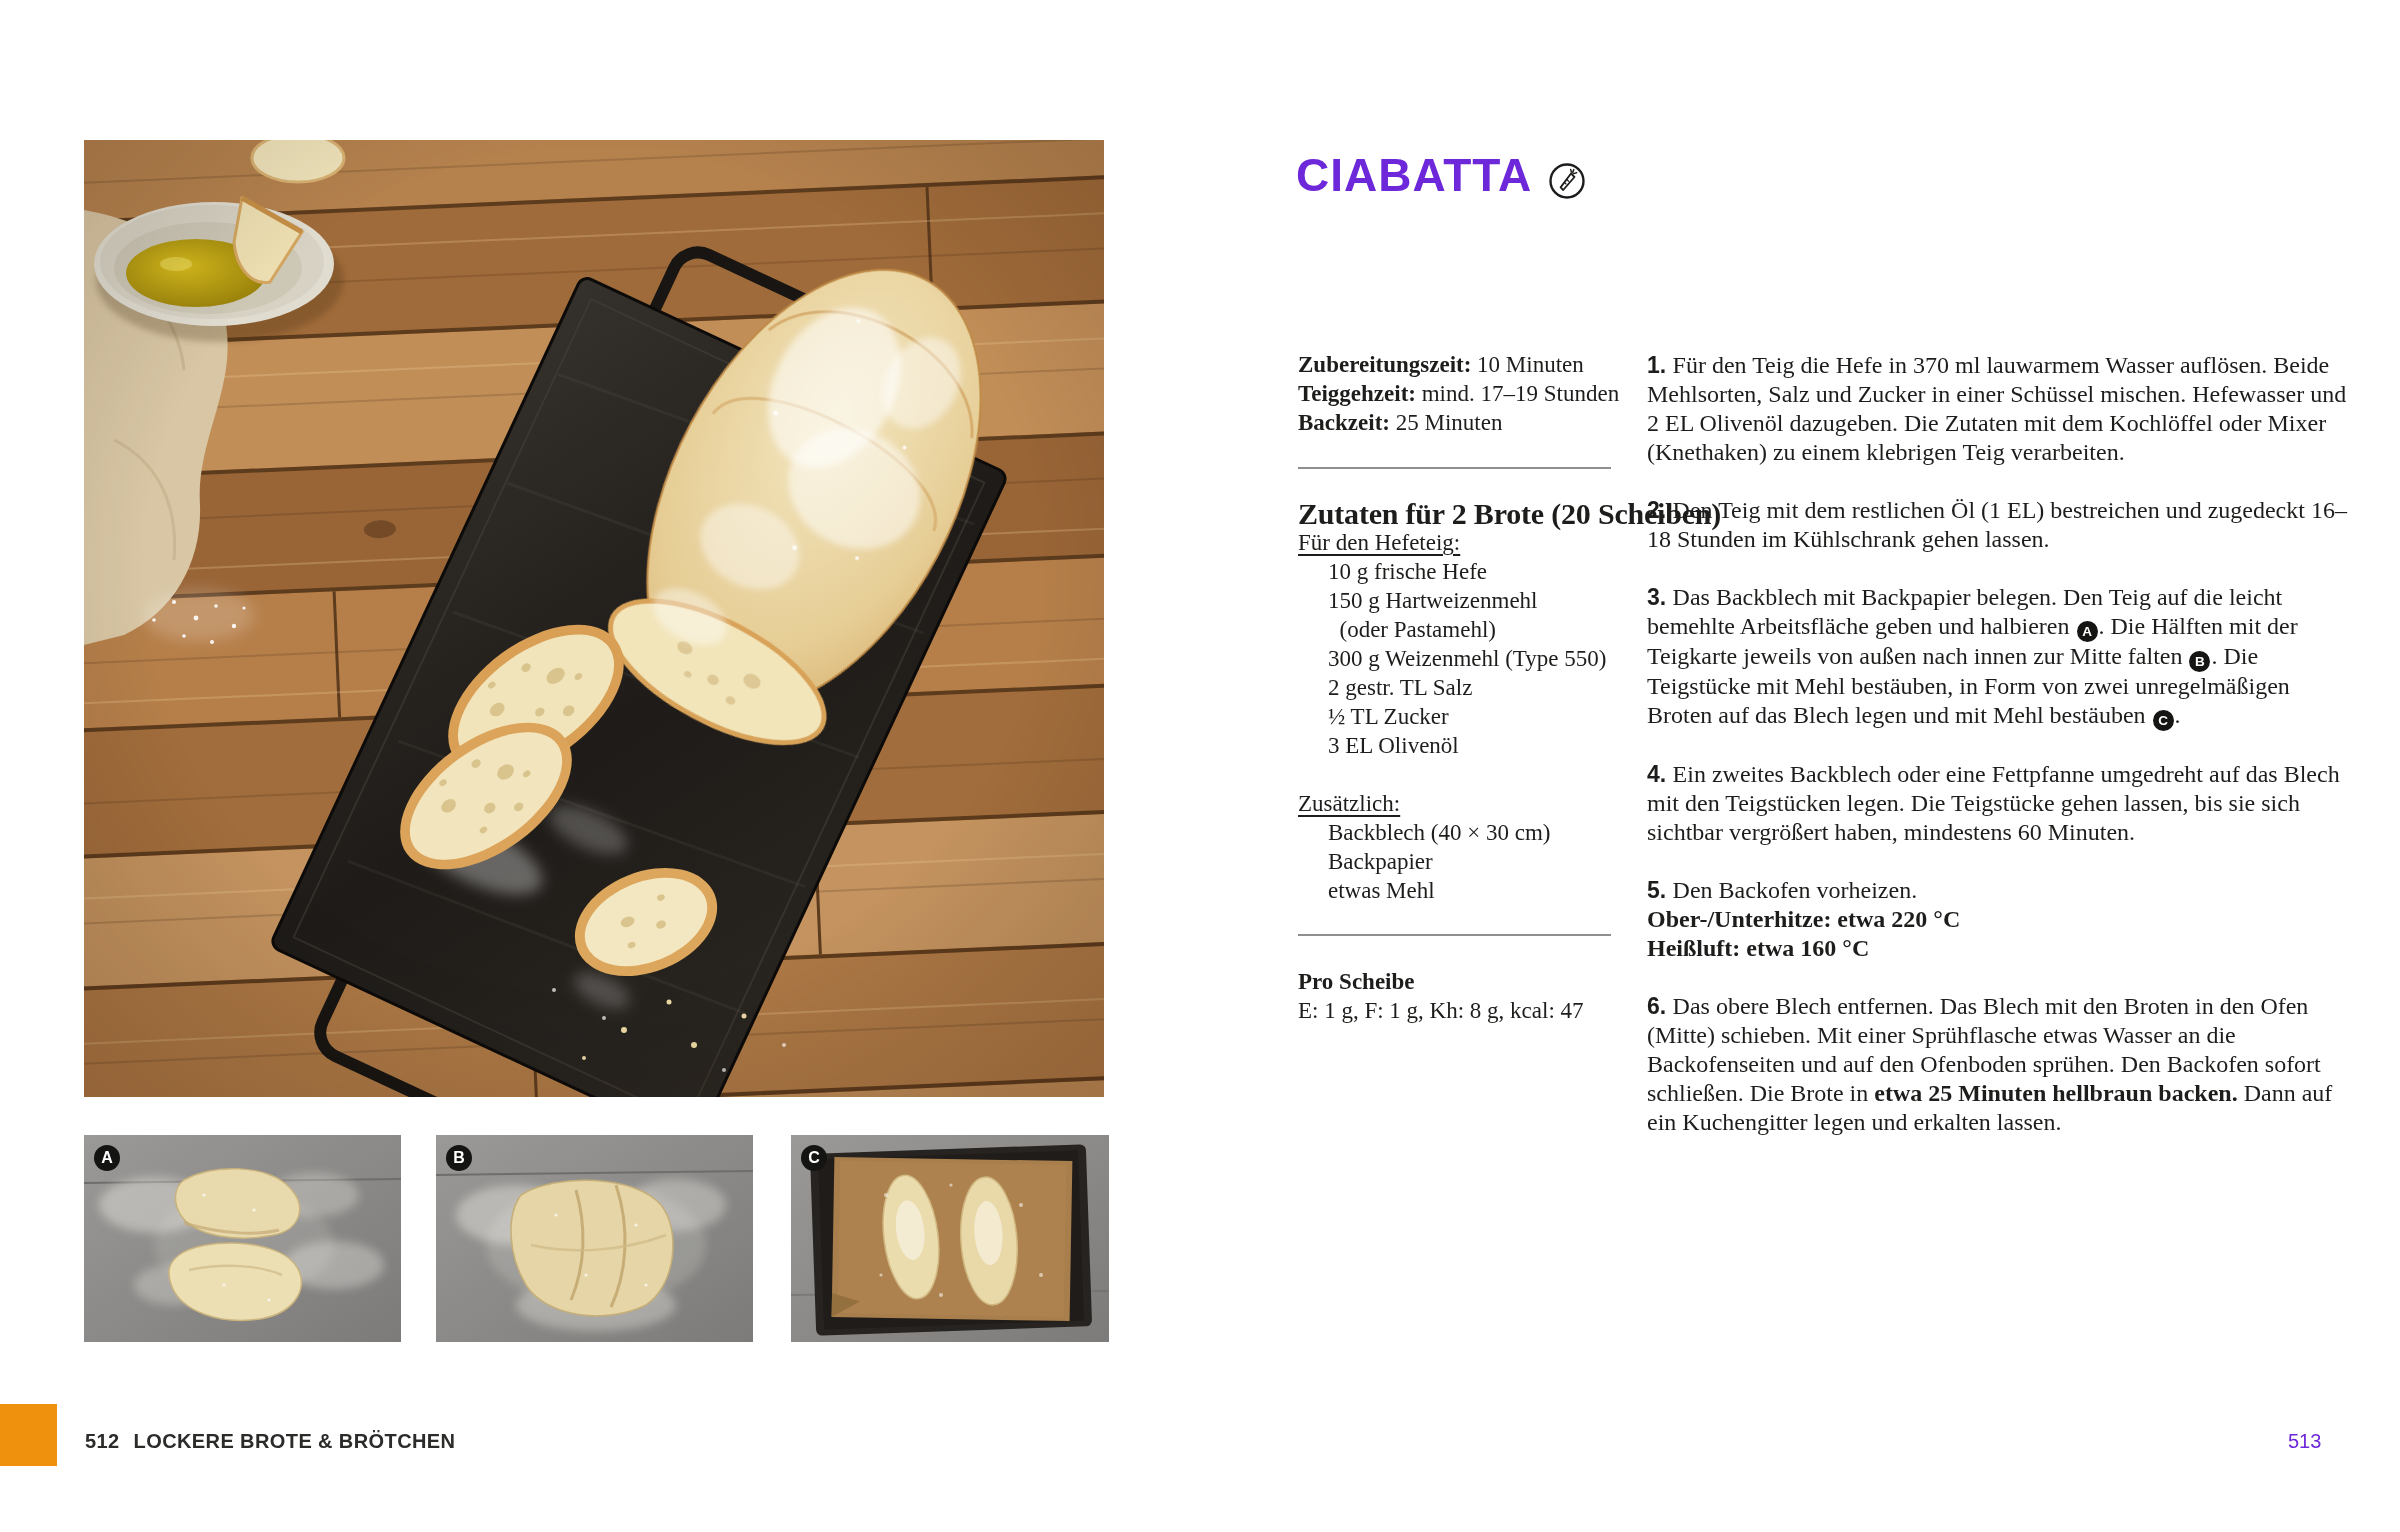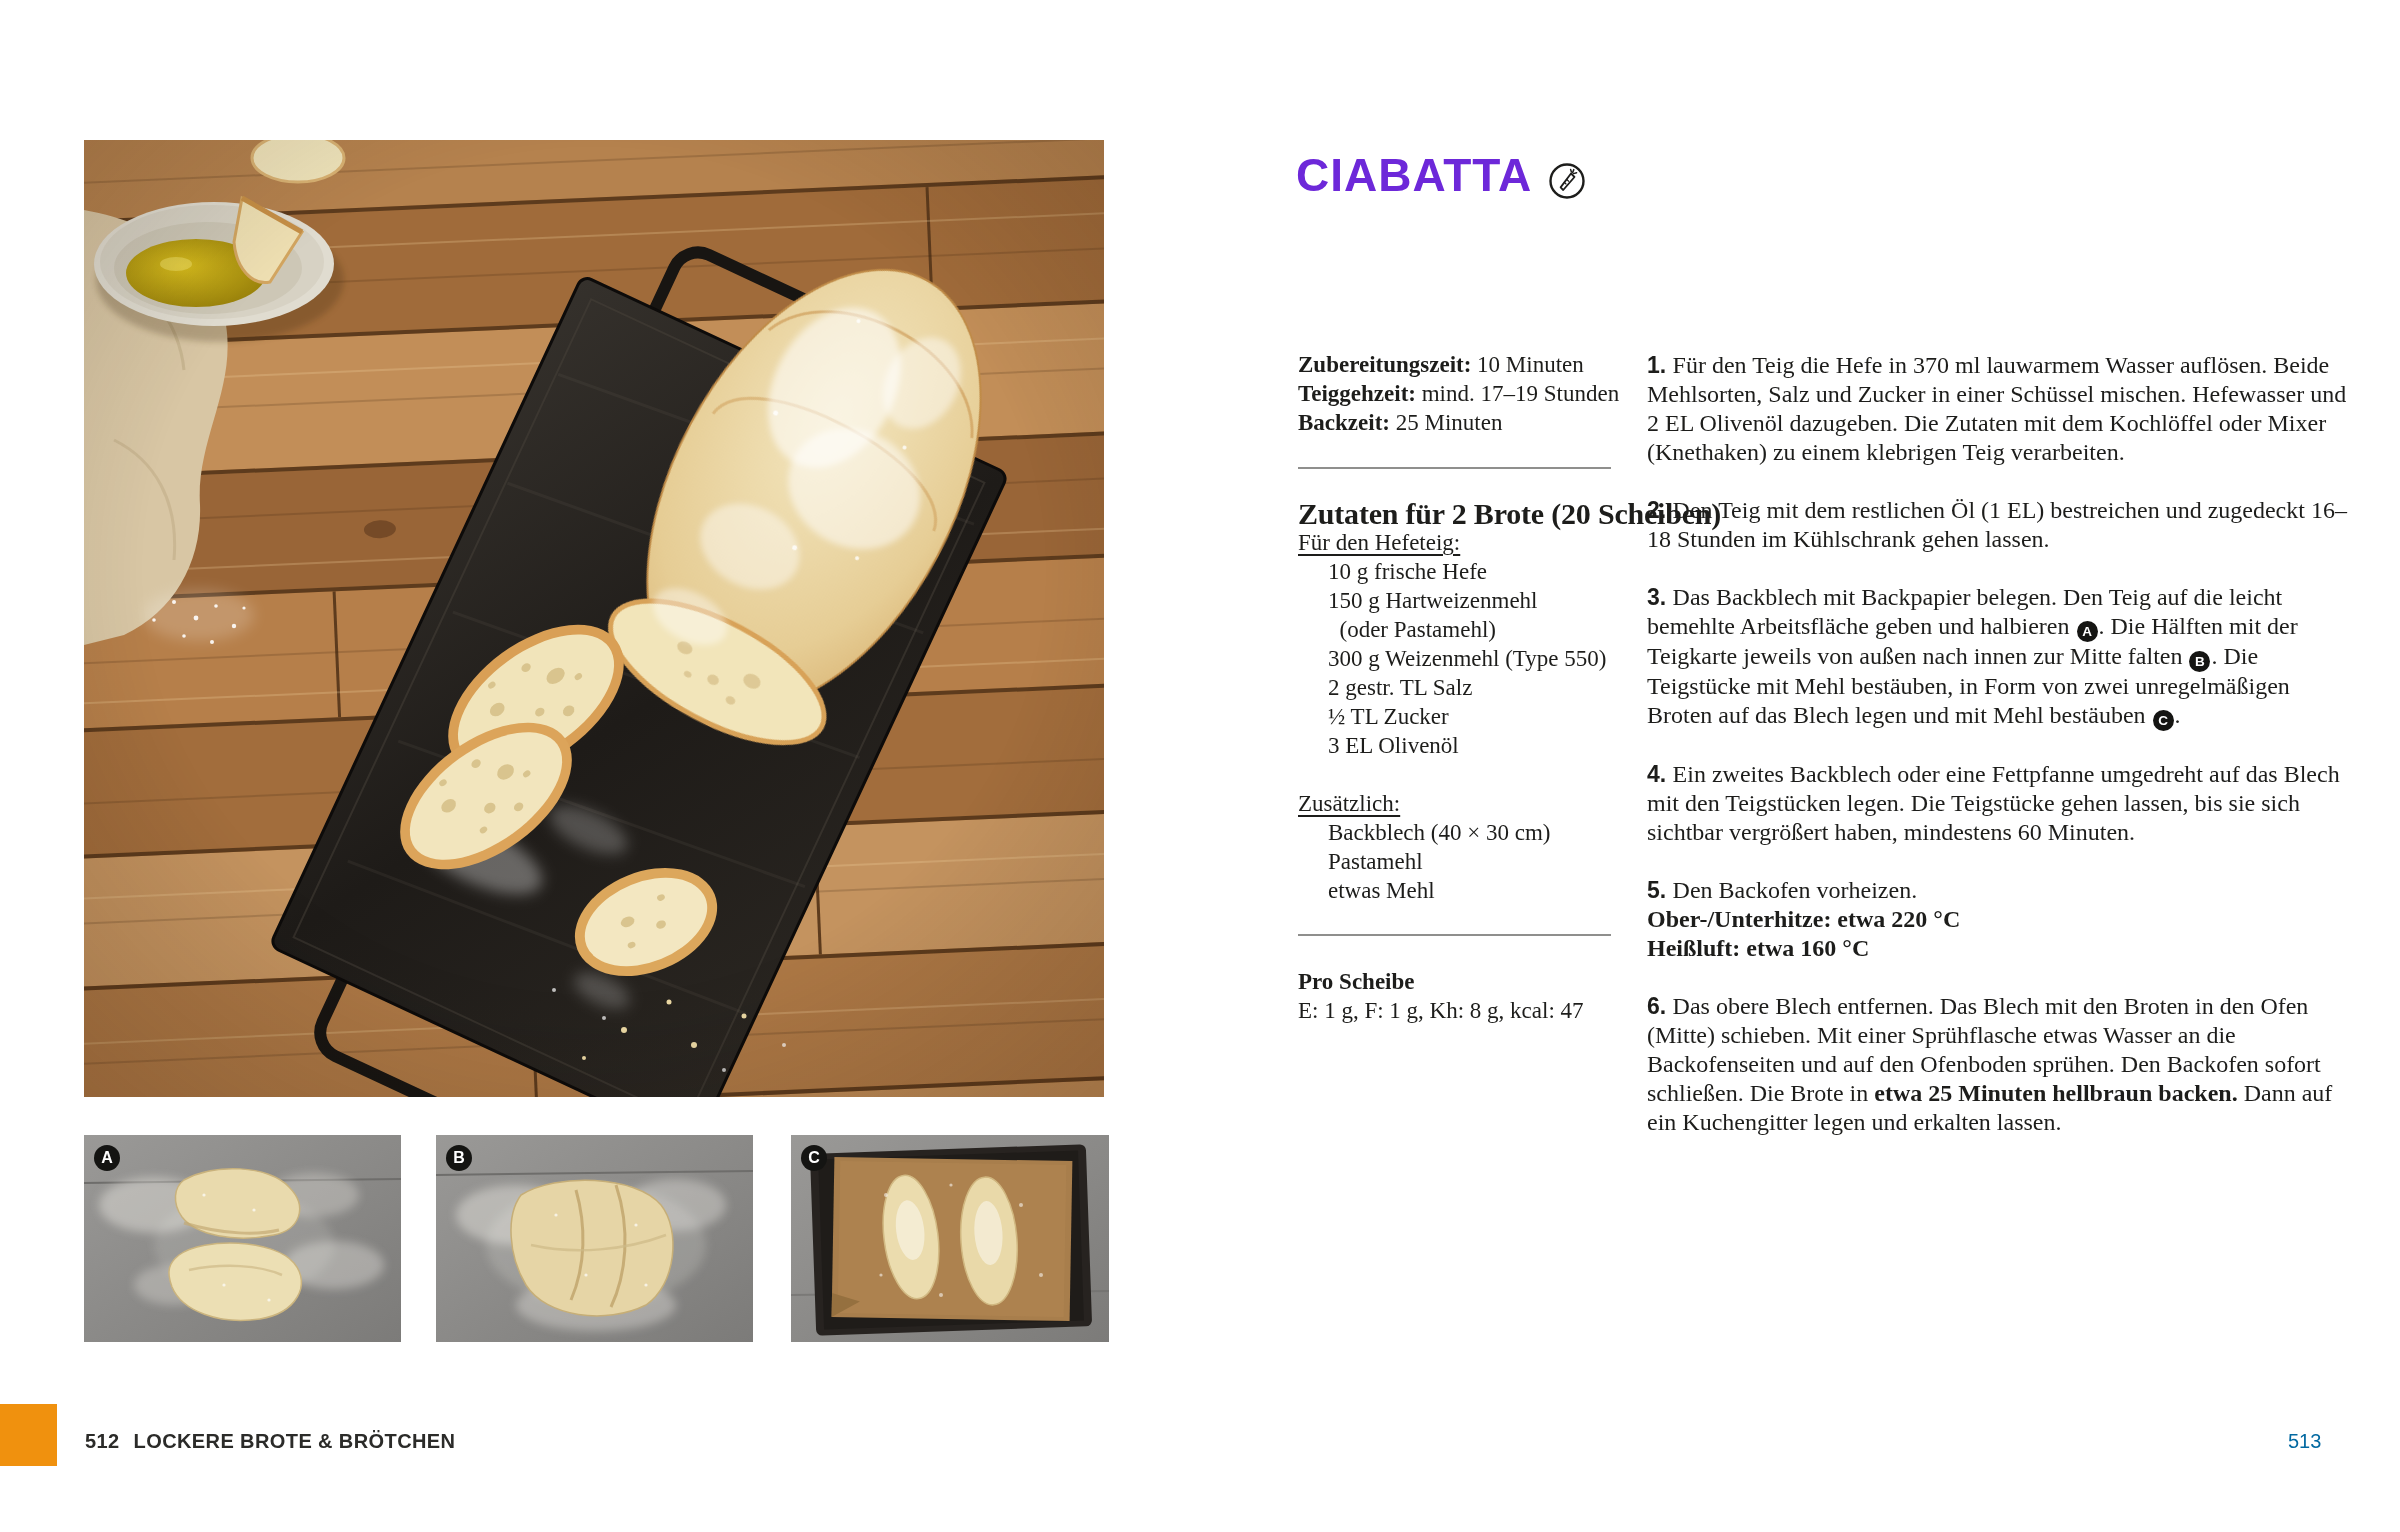--- a/index.html
+++ b/index.html
@@ -22,21 +22,21 @@
 
   
   #accent-square{left:0;top:1404px;width:57px;height:62px;background:#F0910E;}
   #footer-left{
     left:85px;top:1430px;font-family:"Liberation Sans",sans-serif;
     font-weight:700;font-size:20px;letter-spacing:.4px;color:#2b2b29;white-space:nowrap;
   }
   #footer-left .section{margin-left:14px;}
   #footer-right{
     left:2288px;top:1430px;font-family:"Liberation Sans",sans-serif;
-    font-weight:500;font-size:20px;color:#0369a1;
+    font-weight:500;font-size:20px;color:#6d28d9;
   }
 
   
   #recipe-title{
     left:1296px;top:152px;margin:0;font-family:"Liberation Sans",sans-serif;
     font-weight:700;font-size:46px;letter-spacing:1px;color:#6d28d9;line-height:1;
   }
   #title-icon{left:1548px;top:162px;width:38px;height:38px;}
 
   #times-block{left:1298px;top:350px;width:345px;font-size:23px;line-height:29px;white-space:nowrap;}
@@ -408,21 +408,21 @@
           <div class="ing-item">150 g Hartweizenmehl</div>
           <div class="ing-item">  (oder Pastamehl)</div>
           <div class="ing-item">300 g Weizenmehl (Type 550)</div>
           <div class="ing-item">2 gestr. TL Salz</div>
           <div class="ing-item">½ TL Zucker</div>
           <div class="ing-item">3 EL Olivenöl</div>
         </div>
         <div class="ing-group">
           <div class="ing-subheading">Zusätzlich:</div>
           <div class="ing-item">Backblech (40 × 30 cm)</div>
-          <div class="ing-item">Pastamehl</div>
+          <div class="ing-item">Backpapier</div>
           <div class="ing-item">etwas Mehl</div>
         </div>
       </div>
   </div>
 
   <div class="abs rule" id="rule2"></div>
 
   <div class="abs" id="nutrition-block">
     <div class="nut-heading">Pro Scheibe</div>
     <div class="nut-values">E: 1 g, F: 1 g, Kh: 8 g, kcal: 47</div>

